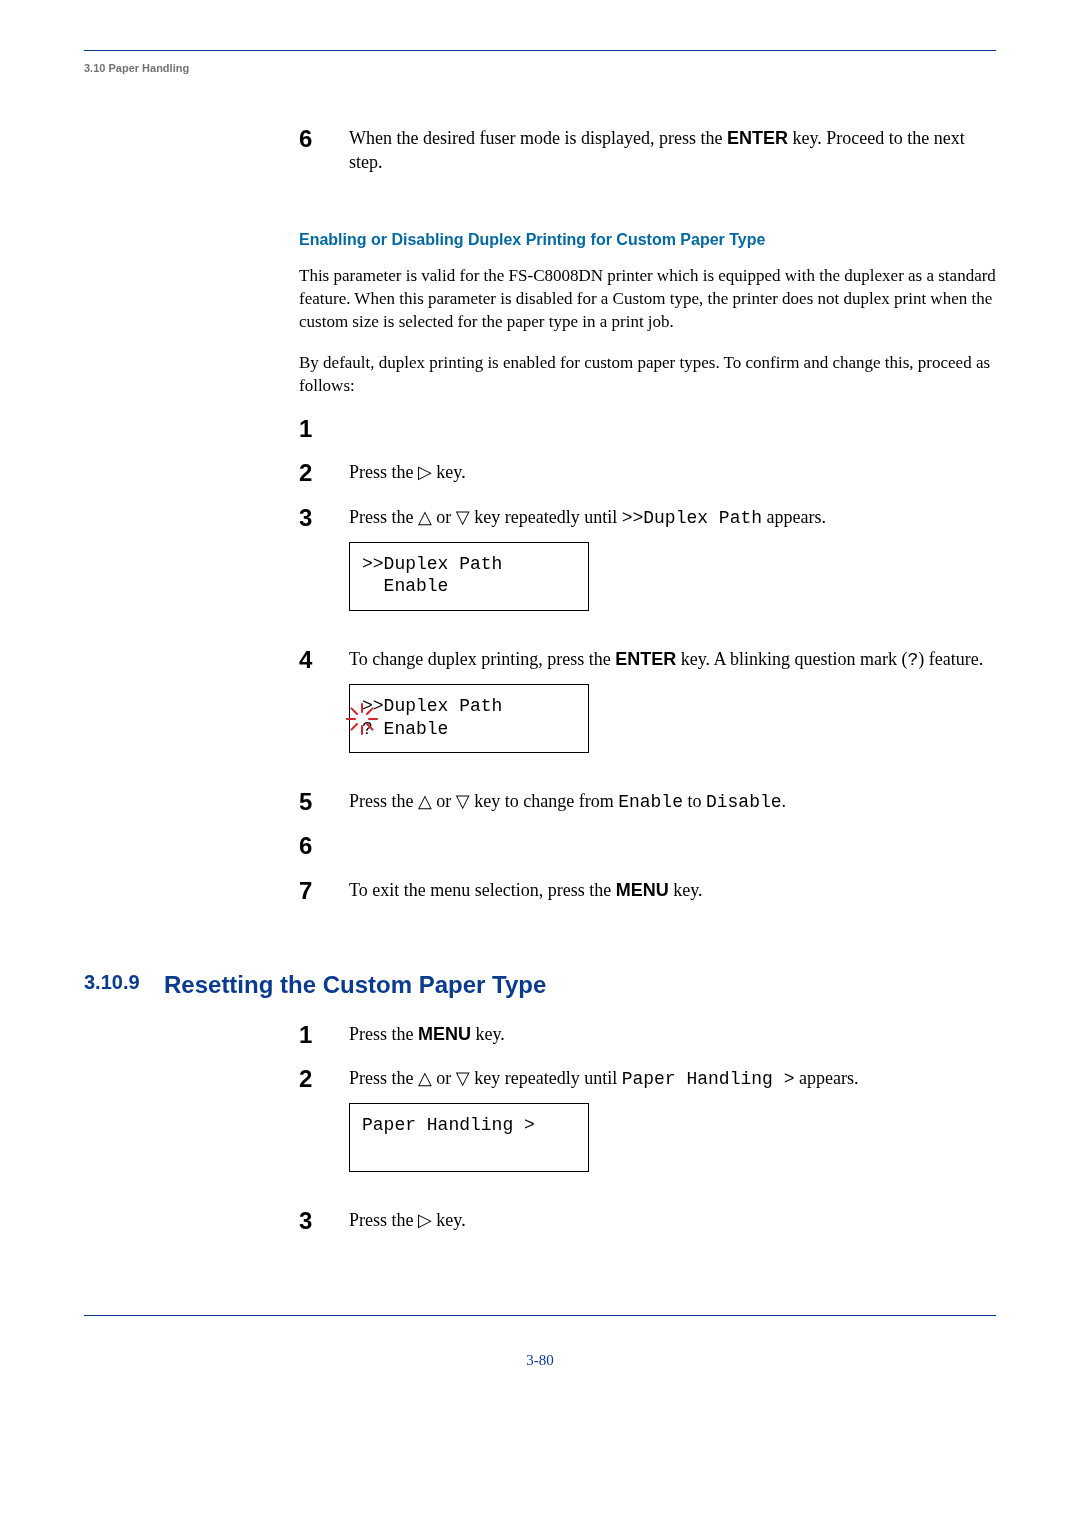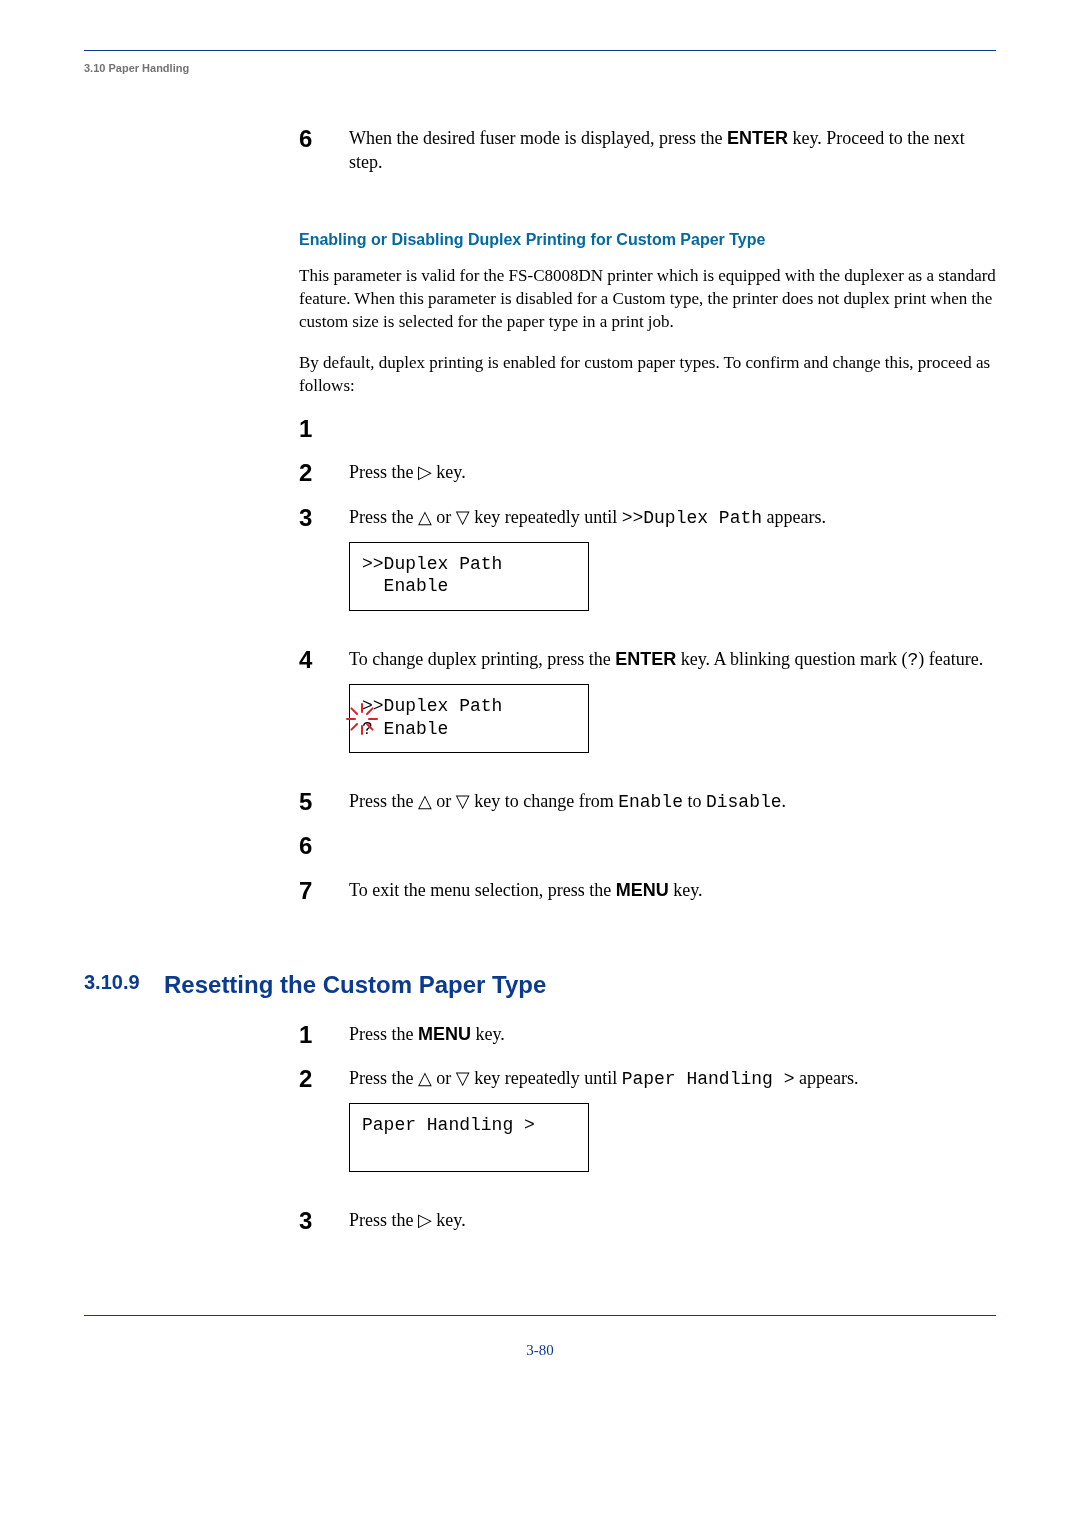--- a/index.html
+++ b/index.html
@@ -120,21 +120,21 @@
     color: #0a3b8f;
   }
   .bot-rule {
     border-top: 1.5px solid #0a3b8f;
     margin-top: 80px;
   }
   .page-num {
     text-align: center;
     font-size: 15px;
     color: #0a3b8f;
-    margin-top: 24px;
+    margin-top: 34px;
   }
   b.sans { font-family: Arial, Helvetica, sans-serif; font-weight: bold; }
 </style>
 </head>
 <body>
 
 <div class="page">
   <div class="top-rule"></div>
   <div class="running-head">3.10 Paper Handling</div>
 

